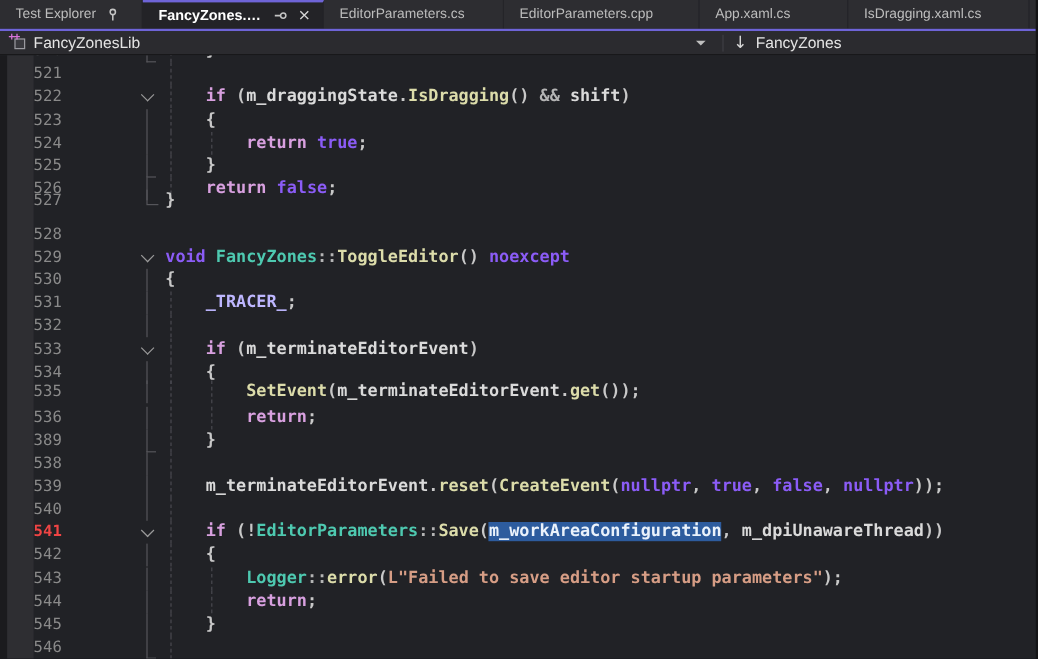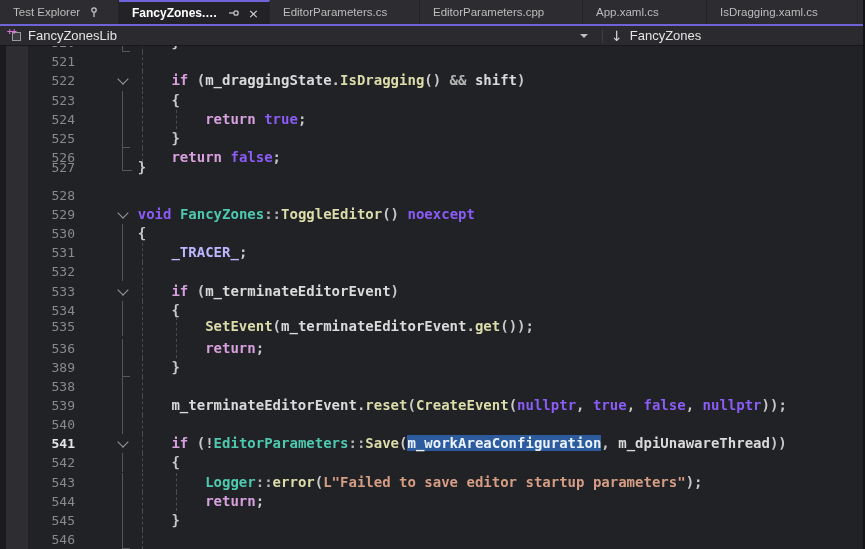--- a/index.html
+++ b/index.html
@@ -57,23 +57,23 @@
   .down-arrow { font-family:"DejaVu Sans", sans-serif; font-size:14px; color:#D8D8D8; margin-right:7px; }
 
   
   .editor { position:absolute; left:0; top:46px; width:100%; height:503px; background:#212226; overflow:hidden; }
   .edge-strip { position:absolute; left:0; top:0; width:6px; height:100%; background:#1B1B1E; }
   .indicator-strip { position:absolute; left:6px; top:0; width:22px; height:100%; background:#2E2E32; }
   .rows { position:absolute; inset:0; overflow:hidden; }
   .row { position:absolute; left:0; width:100%; height:19.1px; }
   .num {
     position:absolute; left:28px; top:0; width:47px; height:100%;
-    text-align:right; color:#8A8A8A; font:400 13px/19.1px "DejaVu Sans Mono", monospace;
-  }
-  .num.cur { color:#e5e5e5; font-weight:700; }
+    color:#8A8A8A; font:400 13px/19.1px "DejaVu Sans Mono", monospace;
+  }
+  .num.cur { color:#ef4444; font-weight:700; }
   .code {
     position:absolute; left:104px; top:0; white-space:pre;
     font:600 14px/19.1px "DejaVu Sans Mono", monospace; color:#C8C8C8;
   }
   .tk-k { color:#D8A0DF; } .tk-b { color:#8b5cf6; } .tk-t { color:#4EC9B0; }
   .tk-f { color:#DCDCAA; } .tk-v { color:#DADADA; } .tk-p { color:#C8C8C8; }
   .tk-o { color:#B4B4B4; } .tk-m { color:#BEB7FF; } .tk-s { color:#D69D85; }
   .sel { background:var(--selection,#2D5C9E); color:#EAF2FB; }
 
   .ig { position:absolute; top:0; bottom:0; width:0; border-left:1px dashed #4A4A50; }

